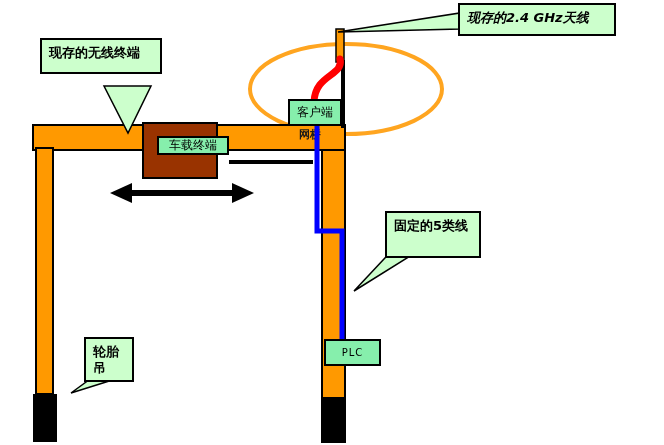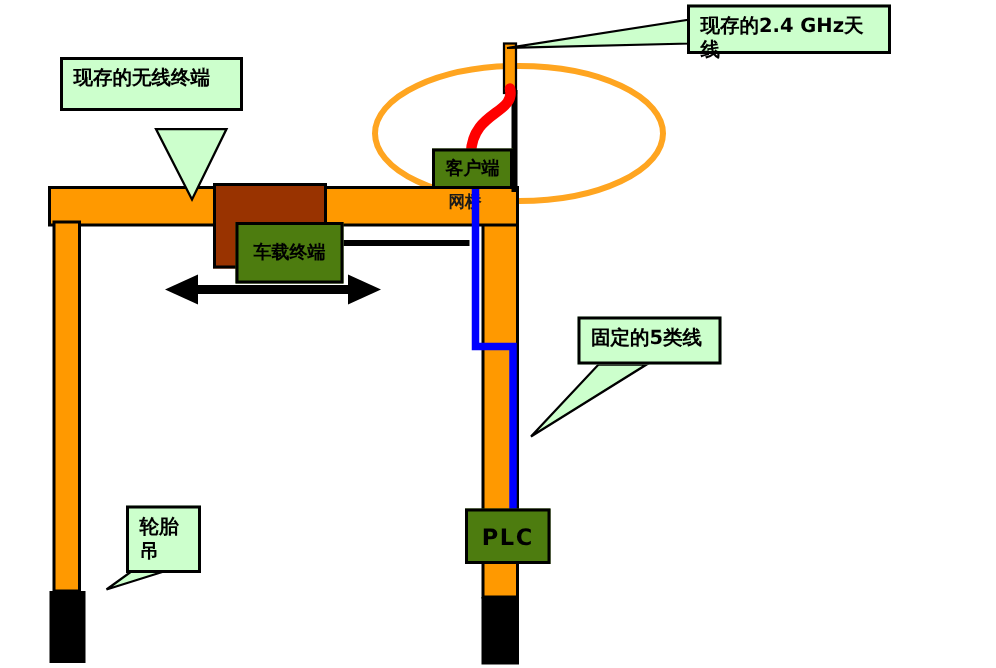--- a/index.html
+++ b/index.html
@@ -6,32 +6,32 @@
   .canvas{
     position:relative;width:664px;height:445px;background:#ffffff;
     font-family:"DejaVu Sans",sans-serif;overflow:hidden;
   }
   .canvas svg{position:absolute;left:0;top:0;z-index:1;}
   .box{position:absolute;box-sizing:border-box;display:flex;align-items:center;justify-content:center;}
   .brown-box{
     left:142px;top:122px;width:76px;height:57px;
     background:#993300;border:2px solid #000;z-index:10;
   }
-  .magenta{background:#4d7c0f;border:2px solid #000;color:#000;font-weight:bold;z-index:11;}
+  .magenta{background:#86efac;border:2px solid #000;color:#000;font-weight:normal;z-index:11;}
   .client-box{left:288px;top:99px;width:54px;height:27px;font-size:12px;}
-  .vehicle-box{left:157px;top:148px;width:72px;height:41px;font-size:12px;}
-  .plc-box{left:310px;top:339px;width:57px;height:37px;font-size:15px;letter-spacing:1px;}
+  .vehicle-box{left:157px;top:136px;width:72px;height:19px;font-size:12px;}
+  .plc-box{left:324px;top:339px;width:57px;height:27px;font-size:10px;letter-spacing:1px;}
   .callout{
     position:absolute;box-sizing:border-box;background:#ccffcc;border:2px solid #000;
     color:#000;font-weight:bold;font-size:13px;z-index:12;
     padding:5px 7px;line-height:1.25;
   }
-  .co-antenna{left:458px;top:3px;width:136px;height:33px;}
+  .co-antenna{left:458px;top:3px;width:158px;height:33px;font-style:italic;}
   .co-wireless{left:40px;top:38px;width:122px;height:36px;}
-  .co-cat5{left:385px;top:211px;width:96px;height:32px;}
+  .co-cat5{left:385px;top:211px;width:96px;height:47px;}
   .co-crane{left:84px;top:337px;width:50px;height:45px;}
 </style>
 </head>
 <body>
 
 <div class="canvas">
 
   <svg width="664" height="445" viewBox="0 0 664 445">
 
     <ellipse cx="346" cy="89" rx="96" ry="45" fill="none" stroke="#ffa520" stroke-width="4"></ellipse>

